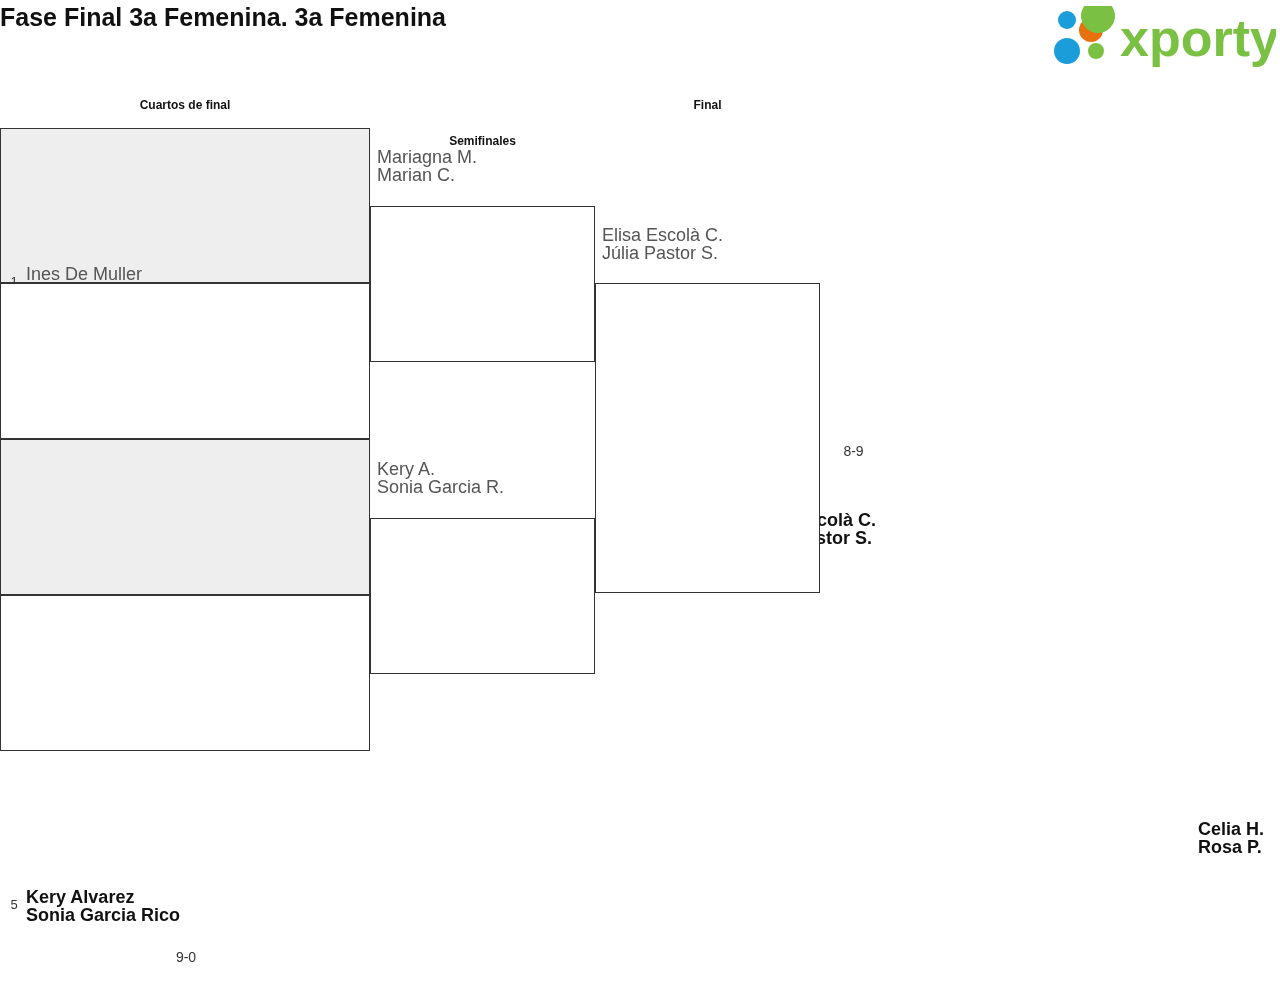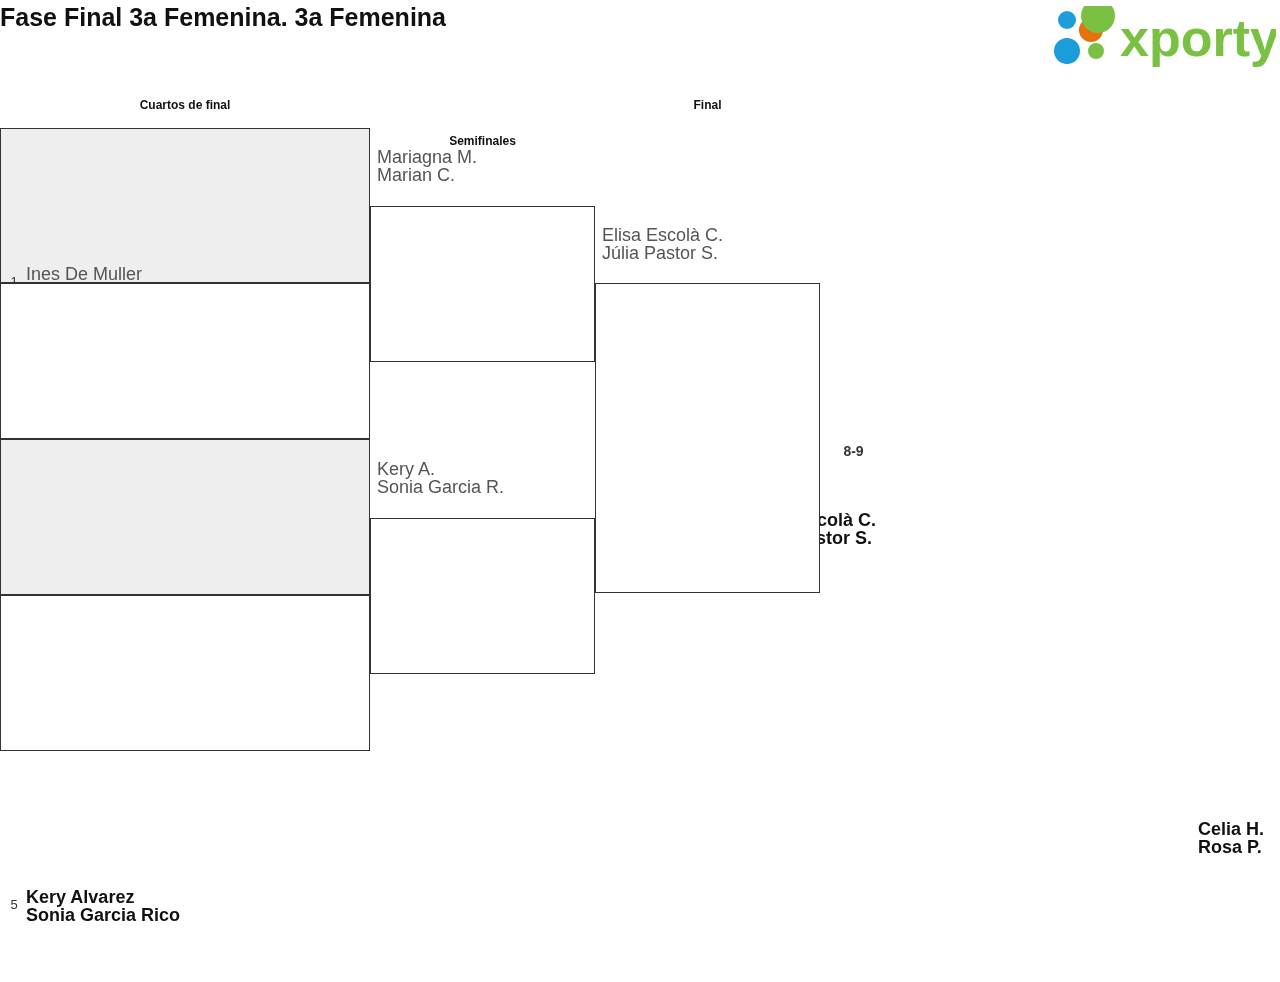--- a/index.html
+++ b/index.html
@@ -79,21 +79,20 @@
   .pair.loser  { color: #555555; font-weight: normal; }
   .pair.winner { color: #111111; font-weight: bold; }
 
   
   .score {
     position: absolute;
     font-size: 14px;
     color: #333333;
     text-align: center;
     white-space: nowrap;
-    font-weight: bold;
   }
 </style>
 </head>
 <body>
 
 <div id="root">
 
   <div class="title-block">
     <div class="title-line">Fase Final 3a Femenina. 3a Femenina</div>
   </div>
@@ -142,20 +141,21 @@
       <div>Júlia Pastor Sevilla</div>
     </div>
   </div>
 
   <div class="box shaded" style="left:0px; top:439px; width:370px; height:156px;">
     <div class="seed" style="top:457px;">5</div>
     <div class="pair winner" style="top:448px;">
       <div>Kery Alvarez</div>
       <div>Sonia Garcia Rico</div>
     </div>
+    <div class="score" style="left:0px; top:509px; width:370px;">9-0</div>
 
   </div>
 
   <div class="box" style="left:0px; top:595px; width:370px; height:156px;">
     
     
     
     
     
   </div>

